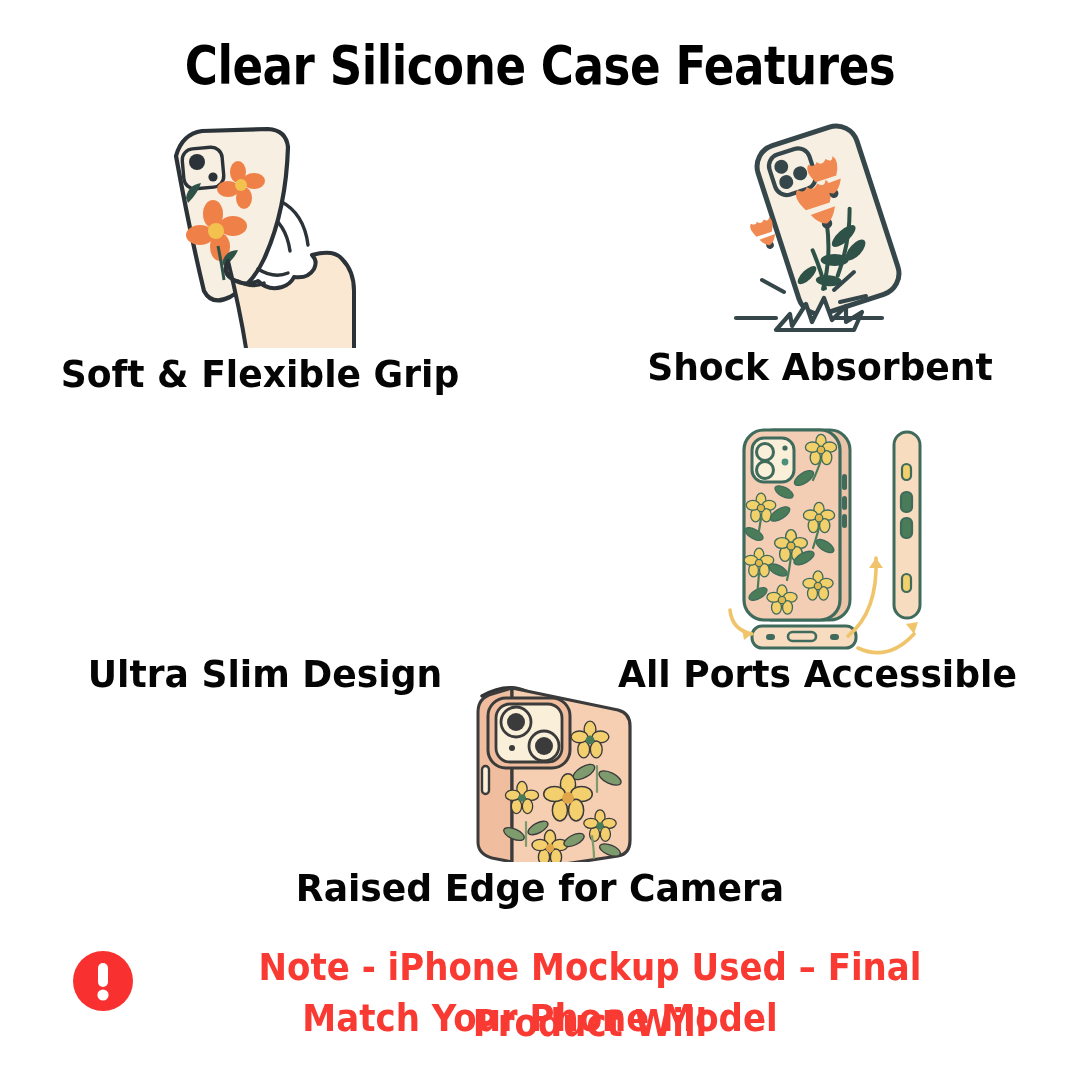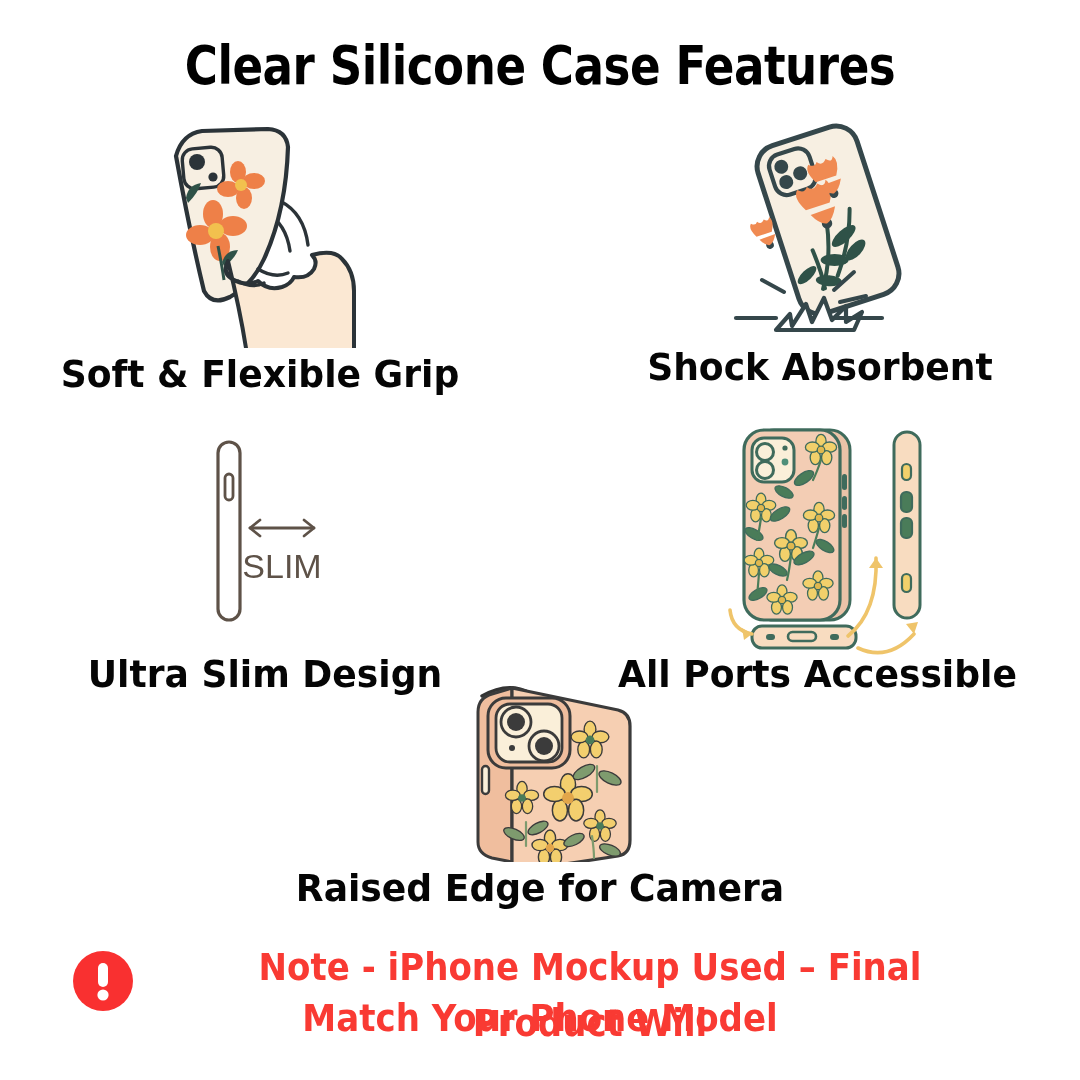--- a/index.html
+++ b/index.html
@@ -201,35 +201,20 @@
 
       <g stroke="#35474B" stroke-width="4" stroke-linecap="round">
         <line x1="44" y1="160" x2="66" y2="172"></line>
         <line x1="116" y1="170" x2="136" y2="152"></line>
         <line x1="122" y1="182" x2="148" y2="176"></line>
       </g>
     </svg>
   </div>
   <div class="flabel" id="label-shock">Shock Absorbent</div>
 
-  <div class="ill" id="ill-slim">
-    <svg viewBox="0 0 185 205" width="185" height="205">
-
-      <rect x="30" y="14" width="22" height="178" rx="11" fill="#FFFFFF" stroke="#5E5248" stroke-width="3.2"></rect>
-      <rect x="37" y="46" width="8" height="26" rx="4" fill="#FFFFFF" stroke="#5E5248" stroke-width="2.8"></rect>
-
-      <g stroke="#5E5248" stroke-width="2.8" fill="none" stroke-linecap="round" stroke-linejoin="round">
-        <line x1="62" y1="100" x2="126" y2="100"></line>
-        <polyline points="72,92 62,100 72,108"></polyline>
-        <polyline points="116,92 126,100 116,108"></polyline>
-      </g>
-
-      <text x="94" y="150" text-anchor="middle" font-family="Liberation Sans, sans-serif" font-size="34" fill="#5E5248">SLIM</text>
-    </svg>
-  </div>
   <div class="flabel" id="label-slim">Ultra Slim Design</div>
 
   <div class="ill" id="ill-ports">
     <svg viewBox="0 0 235 240" width="235" height="240">
 
       <rect x="46" y="12" width="96" height="190" rx="20" fill="#EBC3A8" stroke="#3F6B5C" stroke-width="3"></rect>
 
       <rect x="36" y="12" width="96" height="190" rx="20" fill="#F3CDB4" stroke="#3F6B5C" stroke-width="3.2"></rect>
 
       <rect x="44" y="20" width="42" height="44" rx="12" fill="#FAEFD9" stroke="#3F6B5C" stroke-width="3"></rect>

